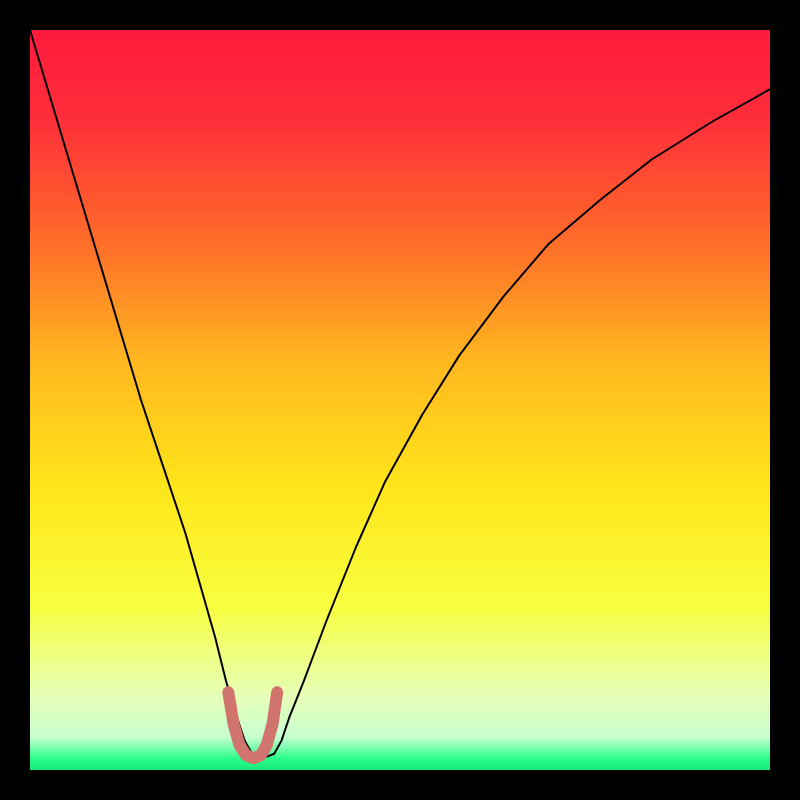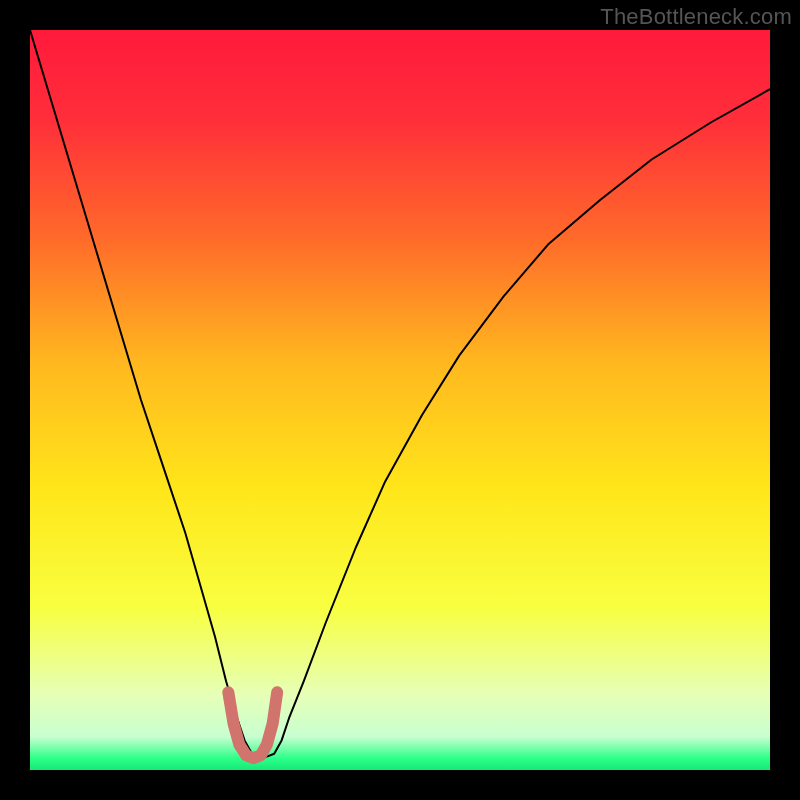--- a/index.html
+++ b/index.html
@@ -34,21 +34,20 @@
     font-weight: 500;
     letter-spacing: 0.2px;
     user-select: none;
   }
   svg { display: block; }
 </style>
 </head>
 <body>
 
 <div class="frame">
-  <div class="watermark">TheBottleneck.com</div>
   <div class="plot">
     <svg id="chart-svg" width="740" height="740" viewBox="0 0 740 740">
       <defs>
         <linearGradient id="bg-grad" x1="0" y1="0" x2="0" y2="1">
             <stop offset="0.00%" stop-color="#ff1a3c"></stop>
             <stop offset="12.00%" stop-color="#ff2e3a"></stop>
             <stop offset="28.00%" stop-color="#ff6a2a"></stop>
             <stop offset="45.00%" stop-color="#ffb81f"></stop>
             <stop offset="62.00%" stop-color="#ffe61a"></stop>
             <stop offset="78.00%" stop-color="#f8ff40"></stop>

